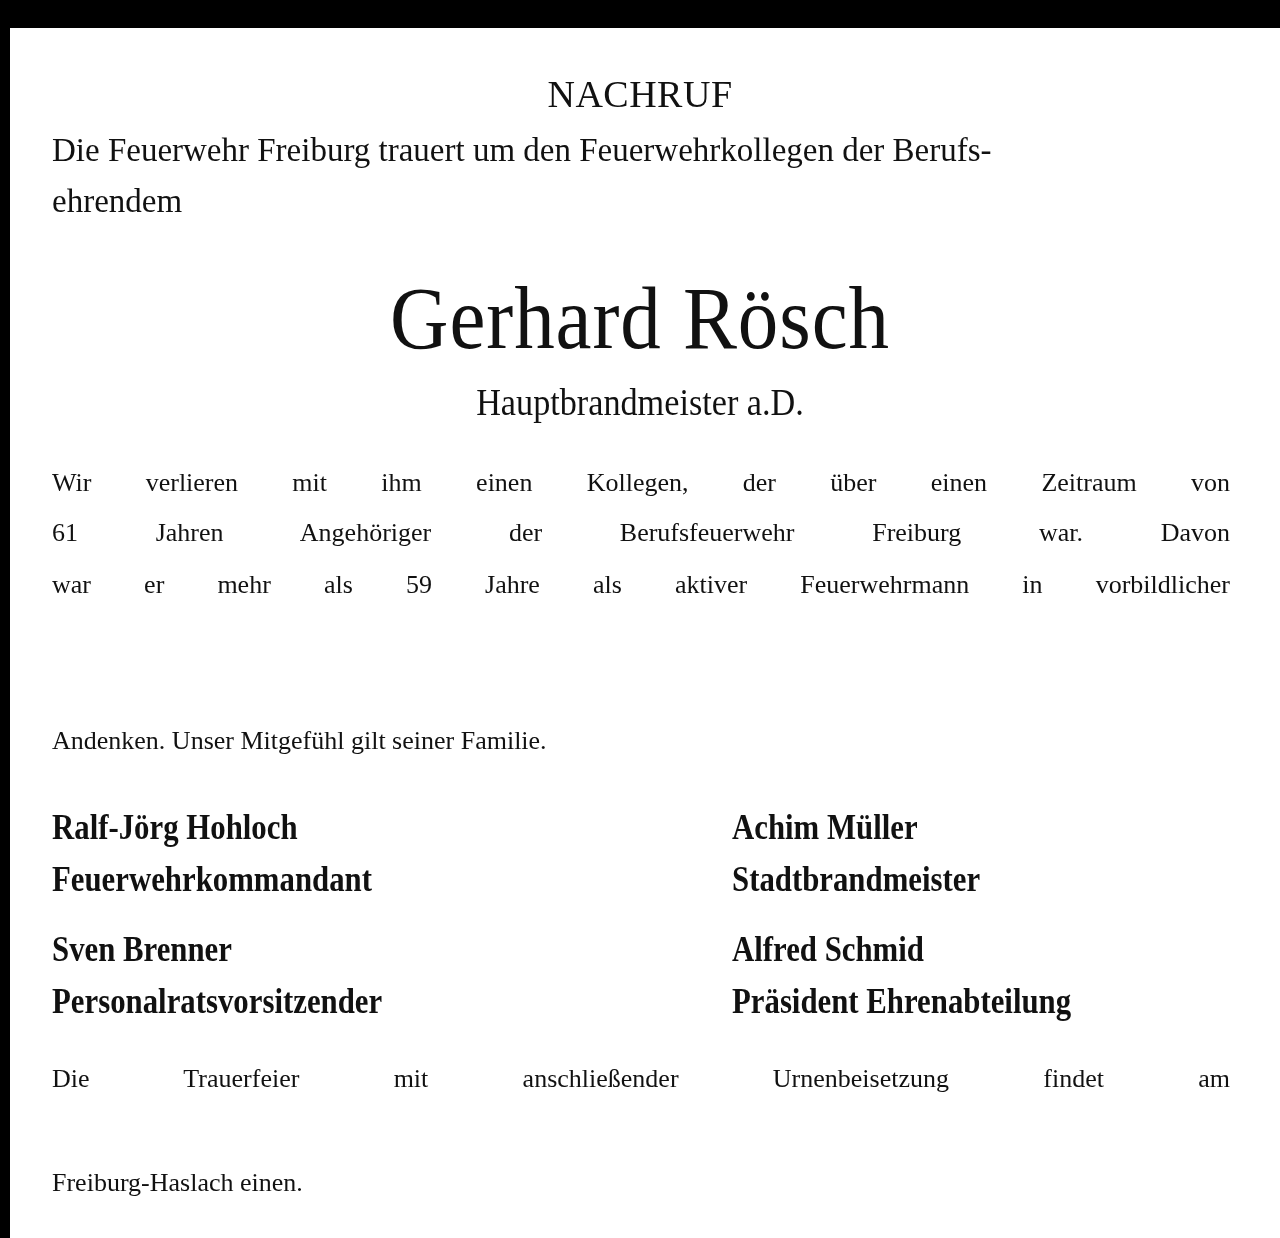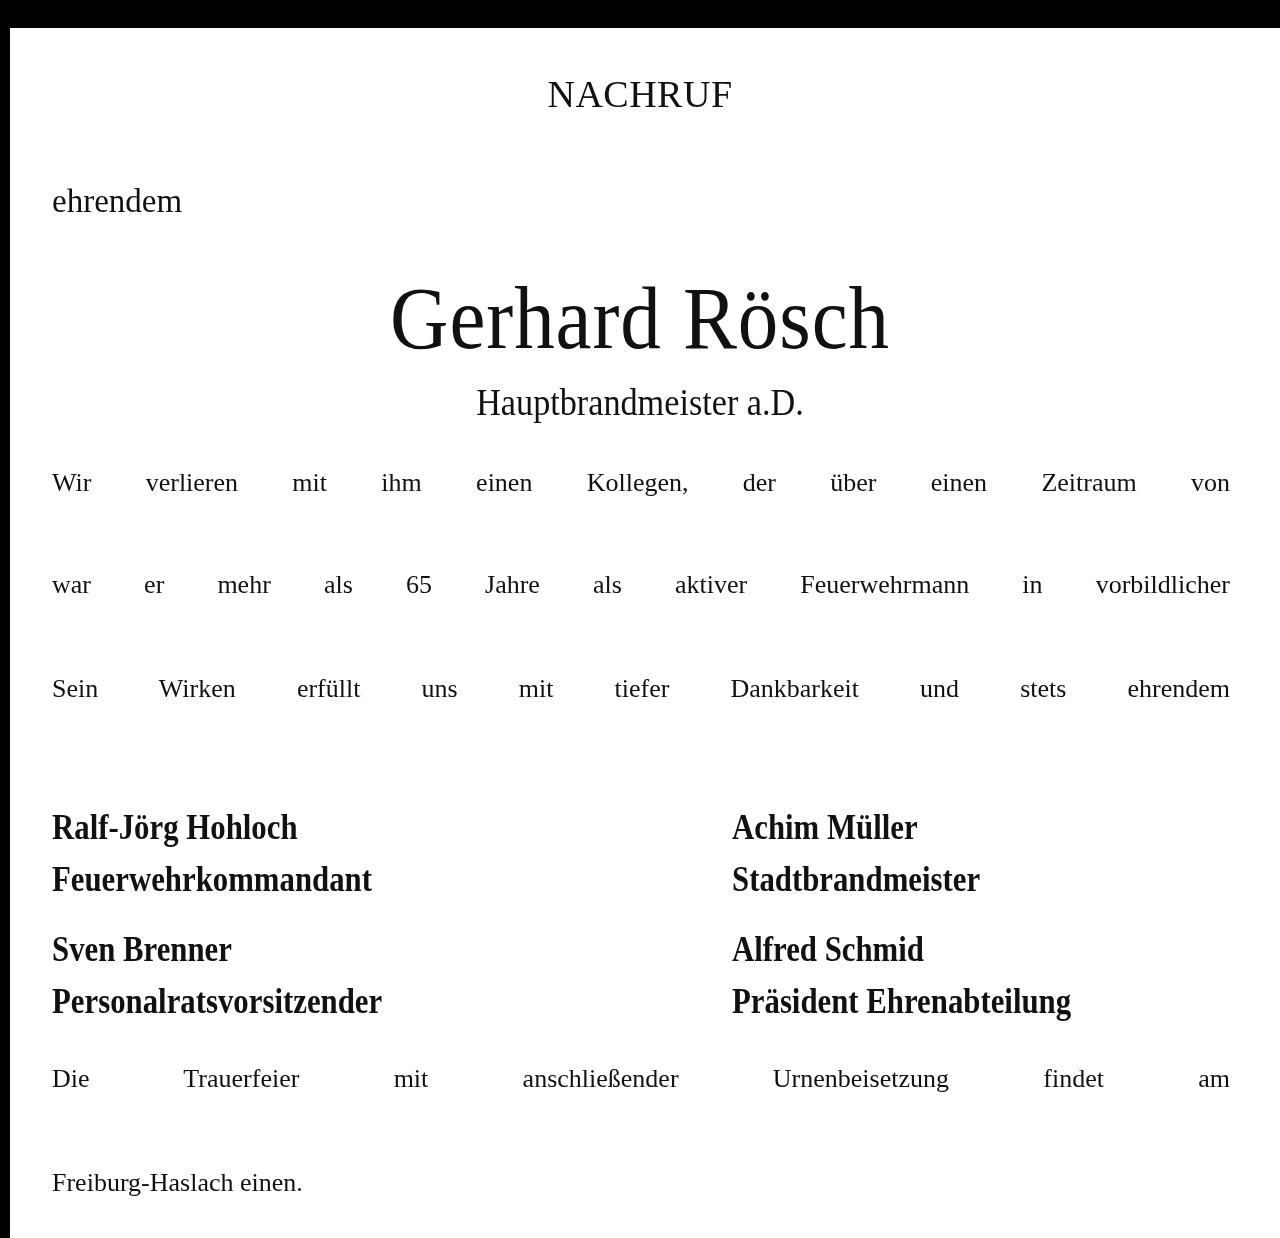--- a/index.html
+++ b/index.html
@@ -21,28 +21,30 @@
   .sig { font-size: 35px; font-weight: bold; transform-origin: left center; transform: scaleX(0.88); }
   .col1 { left: 42px; }
   .col2 { left: 722px; }
 </style>
 </head>
 <body>
 
 <div class="frame">
   <div class="t center heading">NACHRUF</div>
 
+  <div class="t intro" style="top:104px">Die Feuerwehr Freiburg trauert um den Feuerwehrkollegen der Berufs-</div>
   <div class="t intro" style="top:155px">ehrendem</div>
 
   <div class="t center name">Gerhard Rösch</div>
   <div class="t center rank">Hauptbrandmeister a.D.</div>
 
   <div class="t body-line" style="top:440px">Wir verlieren mit ihm einen Kollegen, der über einen Zeitraum von</div>
-  <div class="t body-line" style="top:542px">war er mehr als 65 Jahre als aktiver Feuerwehrmann in vorbildlicher</div>
-  <div class="t body-line" style="top:646px">Sein Wirken erfüllt uns mit tiefer Dankbarkeit und stets ehrendem</div>
+  <div class="t body-line" style="top:490px">61 Jahren Angehöriger der Berufsfeuerwehr Freiburg war. Davon</div>
+  <div class="t body-line" style="top:542px">war er mehr als 59 Jahre als aktiver Feuerwehrmann in vorbildlicher</div>
+  <div class="t body-line last" style="top:698px">Andenken. Unser Mitgefühl gilt seiner Familie.</div>
 
   <div class="t sig col1" style="top:780px">Ralf-Jörg Hohloch</div>
   <div class="t sig col1" style="top:832px">Feuerwehrkommandant</div>
   <div class="t sig col2" style="top:780px">Achim Müller</div>
   <div class="t sig col2" style="top:832px">Stadtbrandmeister</div>
   <div class="t sig col1" style="top:902px">Sven Brenner</div>
   <div class="t sig col1" style="top:954px">Personalratsvorsitzender</div>
   <div class="t sig col2" style="top:902px">Alfred Schmid</div>
   <div class="t sig col2" style="top:954px">Präsident Ehrenabteilung</div>
 

